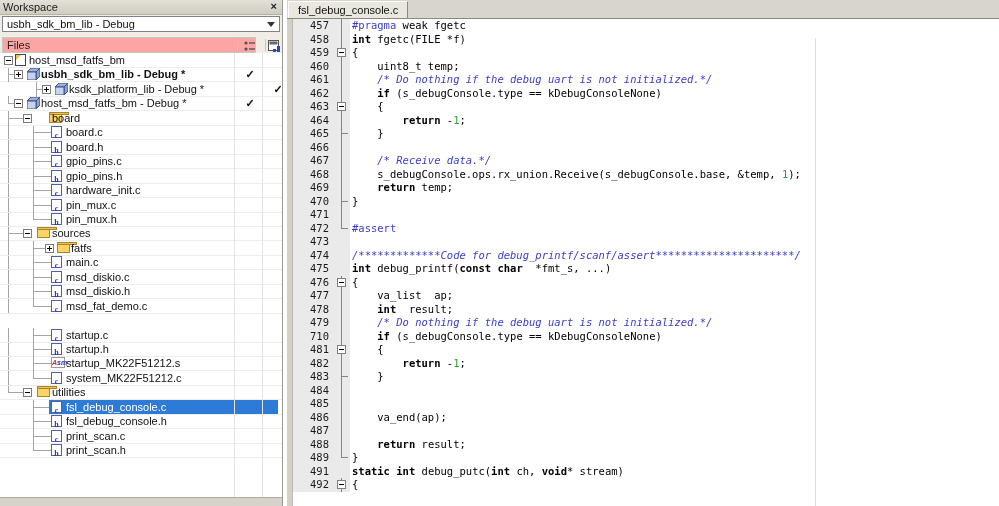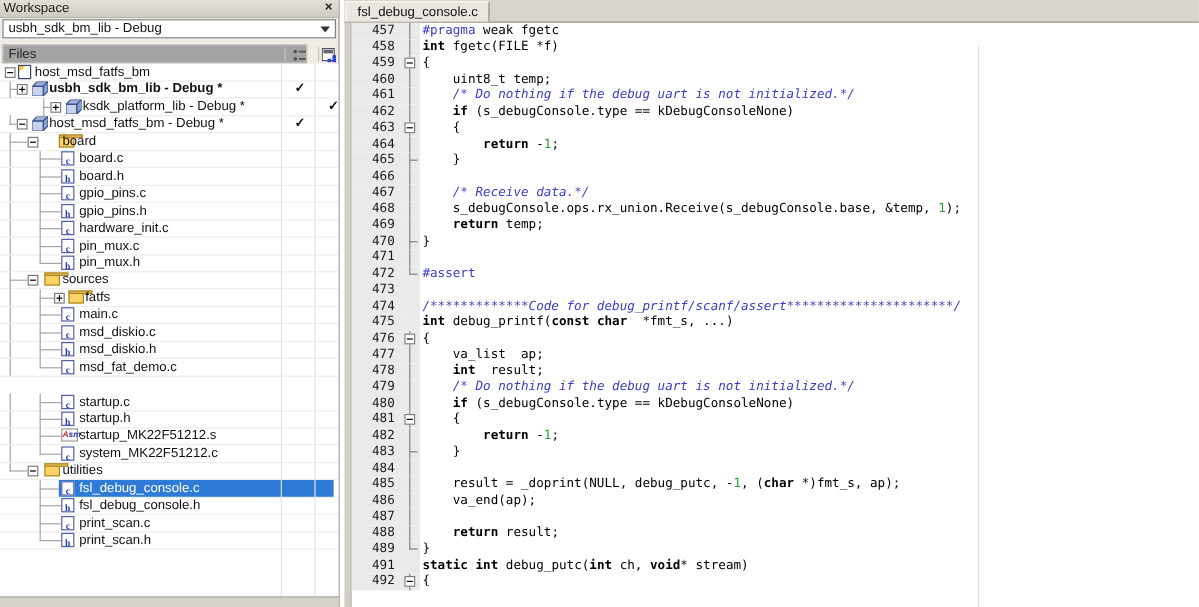--- a/index.html
+++ b/index.html
@@ -11,21 +11,21 @@
             border-right:1px solid #9C9A90;box-sizing:border-box;}
   .ws-title{position:absolute;left:0;top:0;width:100%;height:14px;
             background:linear-gradient(#E3E0D8,#CFCCC2);border-bottom:1px solid #B5B2A8;}
   .ws-title .t{position:absolute;left:3px;top:1px;font-size:11px;color:#1c1c1c;}
   .ws-close{position:absolute;right:5px;top:0px;font-size:11px;font-weight:bold;color:#222;cursor:default;line-height:13px;}
   .ws-combo{position:absolute;left:2px;top:16px;width:278px;height:16px;background:#fff;
             border:1px solid #7F8287;box-sizing:border-box;}
   .ws-combo .v{position:absolute;left:4px;top:1px;font-size:11px;color:#111;}
   .ws-combo .arr{position:absolute;right:4px;top:5px;width:0;height:0;
                  border-left:4px solid transparent;border-right:4px solid transparent;border-top:5px solid #333;}
-  .files-hdr{position:absolute;left:2px;top:37px;width:254px;height:16px;background:#a3a3a3;
+  .files-hdr{position:absolute;left:2px;top:37px;width:254px;height:16px;background:#fca5a5;
              border:1px solid #C9C6BC;box-sizing:border-box;}
   .files-hdr .t{position:absolute;left:4px;top:1px;font-size:11px;color:#222;}
   .hdr-sep{position:absolute;top:1px;bottom:1px;width:1px;background:#C9C6BC;}
 
   .tree{position:absolute;left:0;top:53px;width:282px;height:444px;background:#fff;overflow:hidden;}
   .tree-row{position:absolute;left:0;width:100%;height:15px;box-sizing:border-box;
             border-bottom:1px solid #EDEDEA;font-size:11px;line-height:14px;color:#111;}
   .vln{position:absolute;width:1px;background:#A5A5A5;}
   .hln{position:absolute;height:1px;background:#A5A5A5;}
   .expander{position:absolute;top:3px;width:9px;height:9px;background:#fff;border:1px solid #7c7c7c;box-sizing:border-box;}
@@ -371,26 +371,26 @@
         <div class="cl"><span class="lnum">470</span><span class="fold"><i class="fv"></i><i class="fh"></i></span><span class="ctext"><span class="p">}</span></span></div>
         <div class="cl"><span class="lnum">471</span><span class="fold"><i class="fv"></i></span><span class="ctext"></span></div>
         <div class="cl"><span class="lnum">472</span><span class="fold"><i class="fvh"></i><i class="fh"></i></span><span class="ctext"><span class="d">#assert</span></span></div>
         <div class="cl"><span class="lnum">473</span><span class="fold"></span><span class="ctext"></span></div>
         <div class="cl"><span class="lnum">474</span><span class="fold"></span><span class="ctext"><span class="c">/*************Code for debug_printf/scanf/assert**********************/</span></span></div>
         <div class="cl"><span class="lnum">475</span><span class="fold"></span><span class="ctext"><span class="k">int</span><span class="p"> debug_printf(</span><span class="k">const</span><span class="p"> </span><span class="k">char</span><span class="p">  *fmt_s, ...)</span></span></div>
         <div class="cl"><span class="lnum">476</span><span class="fold"><i class="fv"></i><i class="fb"><i></i></i></span><span class="ctext"><span class="p">{</span></span></div>
         <div class="cl"><span class="lnum">477</span><span class="fold"><i class="fv"></i></span><span class="ctext"><span class="p">    va_list  ap;</span></span></div>
         <div class="cl"><span class="lnum">478</span><span class="fold"><i class="fv"></i></span><span class="ctext"><span class="p">    </span><span class="k">int</span><span class="p">  result;</span></span></div>
         <div class="cl"><span class="lnum">479</span><span class="fold"><i class="fv"></i></span><span class="ctext"><span class="p">    </span><span class="c">/* Do nothing if the debug uart is not initialized.*/</span></span></div>
-        <div class="cl"><span class="lnum">480</span><span class="fold"><i class="fv"></i></span><span class="ctext"><span class="p">    </span><span class="k">if</span><span class="p"> (s_debugConsole.type == kDebugConsoleNone)</span></span></div>
+        <div class="cl"><span class="lnum">710</span><span class="fold"><i class="fv"></i></span><span class="ctext"><span class="p">    </span><span class="k">if</span><span class="p"> (s_debugConsole.type == kDebugConsoleNone)</span></span></div>
         <div class="cl"><span class="lnum">481</span><span class="fold"><i class="fv"></i><i class="fb"><i></i></i></span><span class="ctext"><span class="p">    {</span></span></div>
         <div class="cl"><span class="lnum">482</span><span class="fold"><i class="fv"></i></span><span class="ctext"><span class="p">        </span><span class="k">return</span><span class="p"> -</span><span class="n">1</span><span class="p">;</span></span></div>
         <div class="cl"><span class="lnum">483</span><span class="fold"><i class="fv"></i><i class="fh"></i></span><span class="ctext"><span class="p">    }</span></span></div>
         <div class="cl"><span class="lnum">484</span><span class="fold"><i class="fv"></i></span></div>
-        <div class="cl"><span class="lnum">485</span><span class="fold"><i class="fv"></i></span><span class="ctext"><span class="p">    result = _doprint(NULL, debug_putc, -</span><span class="n">1</span><span class="p">, (</span><span class="k">char</span><span class="p"> *)fmt_s, ap);</span></span></div>
+        <div class="cl"><span class="lnum">485</span><span class="fold"><i class="fv"></i></span></div>
         <div class="cl"><span class="lnum">486</span><span class="fold"><i class="fv"></i></span><span class="ctext"><span class="p">    va_end(ap);</span></span></div>
         <div class="cl"><span class="lnum">487</span><span class="fold"><i class="fv"></i></span><span class="ctext"></span></div>
         <div class="cl"><span class="lnum">488</span><span class="fold"><i class="fv"></i></span><span class="ctext"><span class="p">    </span><span class="k">return</span><span class="p"> result;</span></span></div>
         <div class="cl"><span class="lnum">489</span><span class="fold"><i class="fvh"></i><i class="fh"></i></span><span class="ctext"><span class="p">}</span></span></div>
         <div class="cl"><span class="lnum">491</span><span class="fold"></span><span class="ctext"><span class="k">static</span><span class="p"> </span><span class="k">int</span><span class="p"> debug_putc(</span><span class="k">int</span><span class="p"> ch, </span><span class="k">void</span><span class="p">* stream)</span></span></div>
         <div class="cl"><span class="lnum">492</span><span class="fold"><i class="fv"></i><i class="fb"><i></i></i></span><span class="ctext"><span class="p">{</span></span></div>
       </div>
     <div class="pane-div"></div>
   </div>
 </div>

